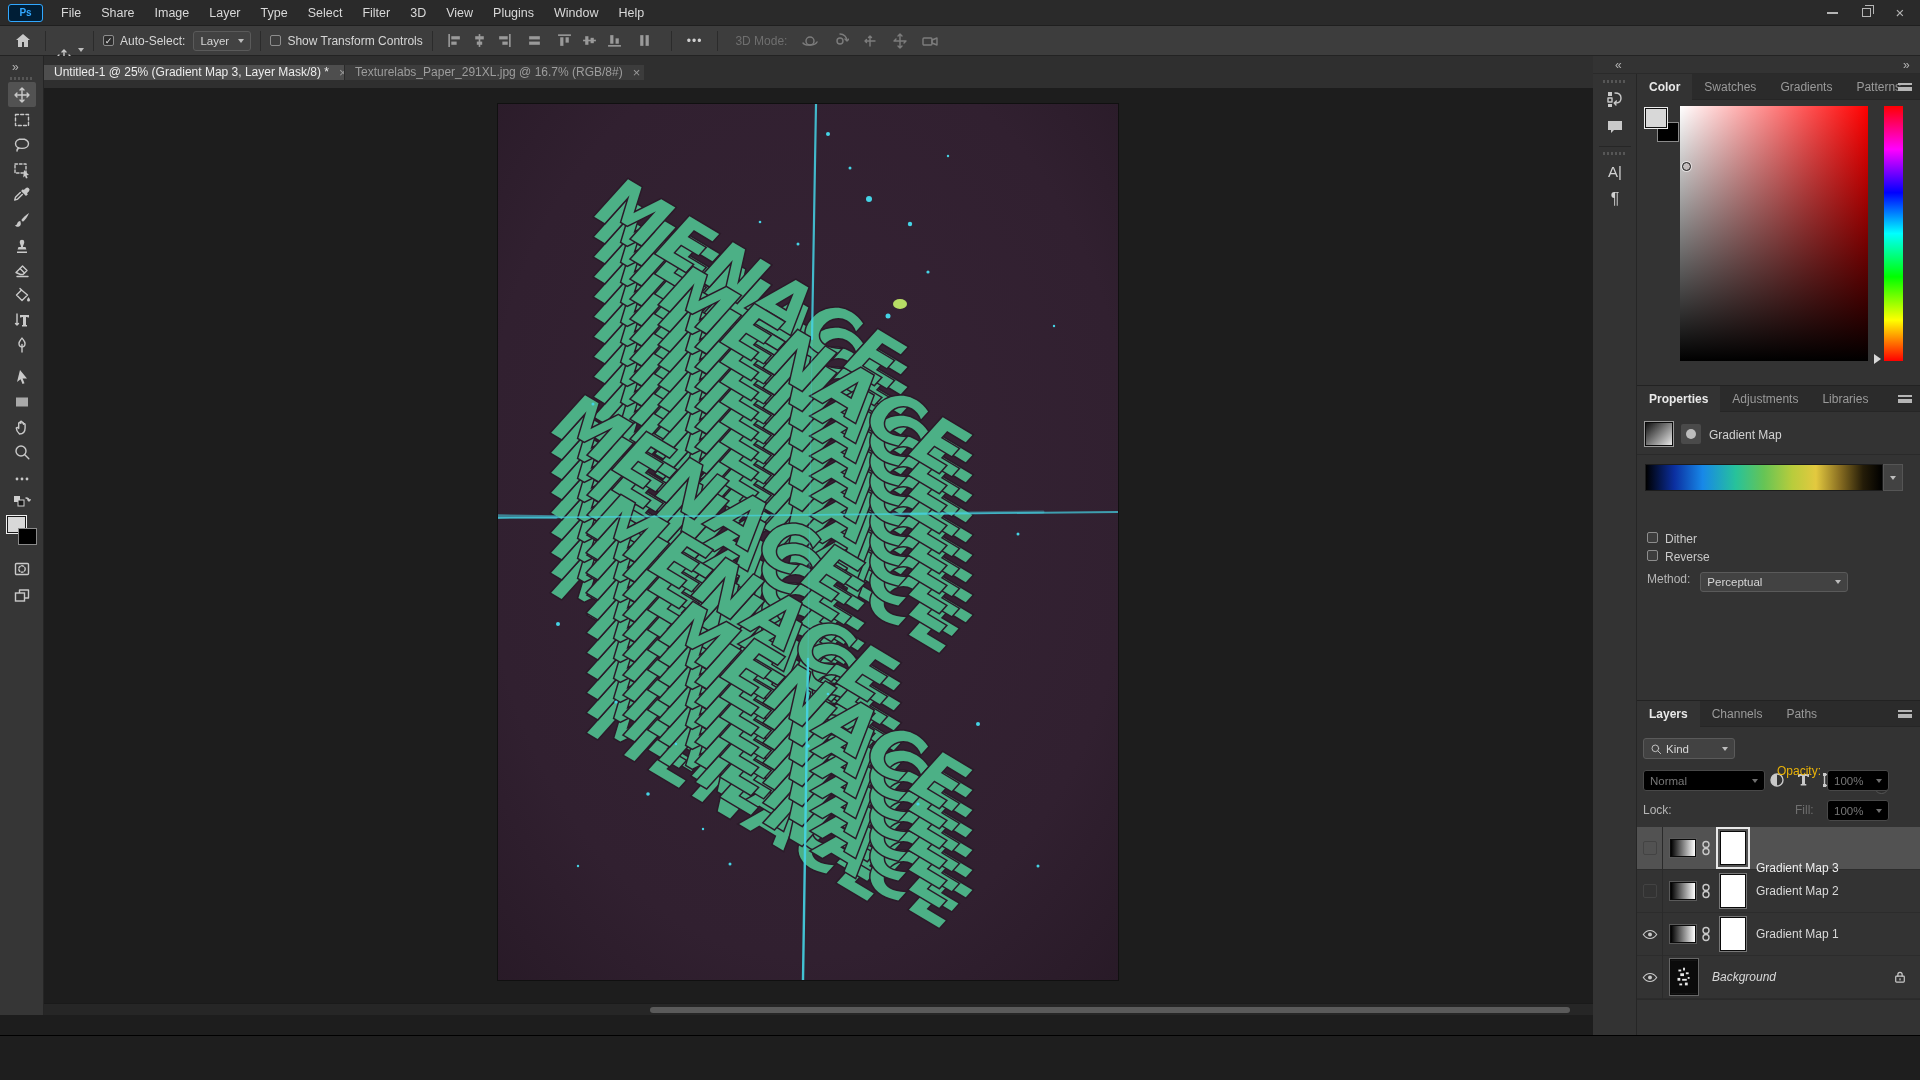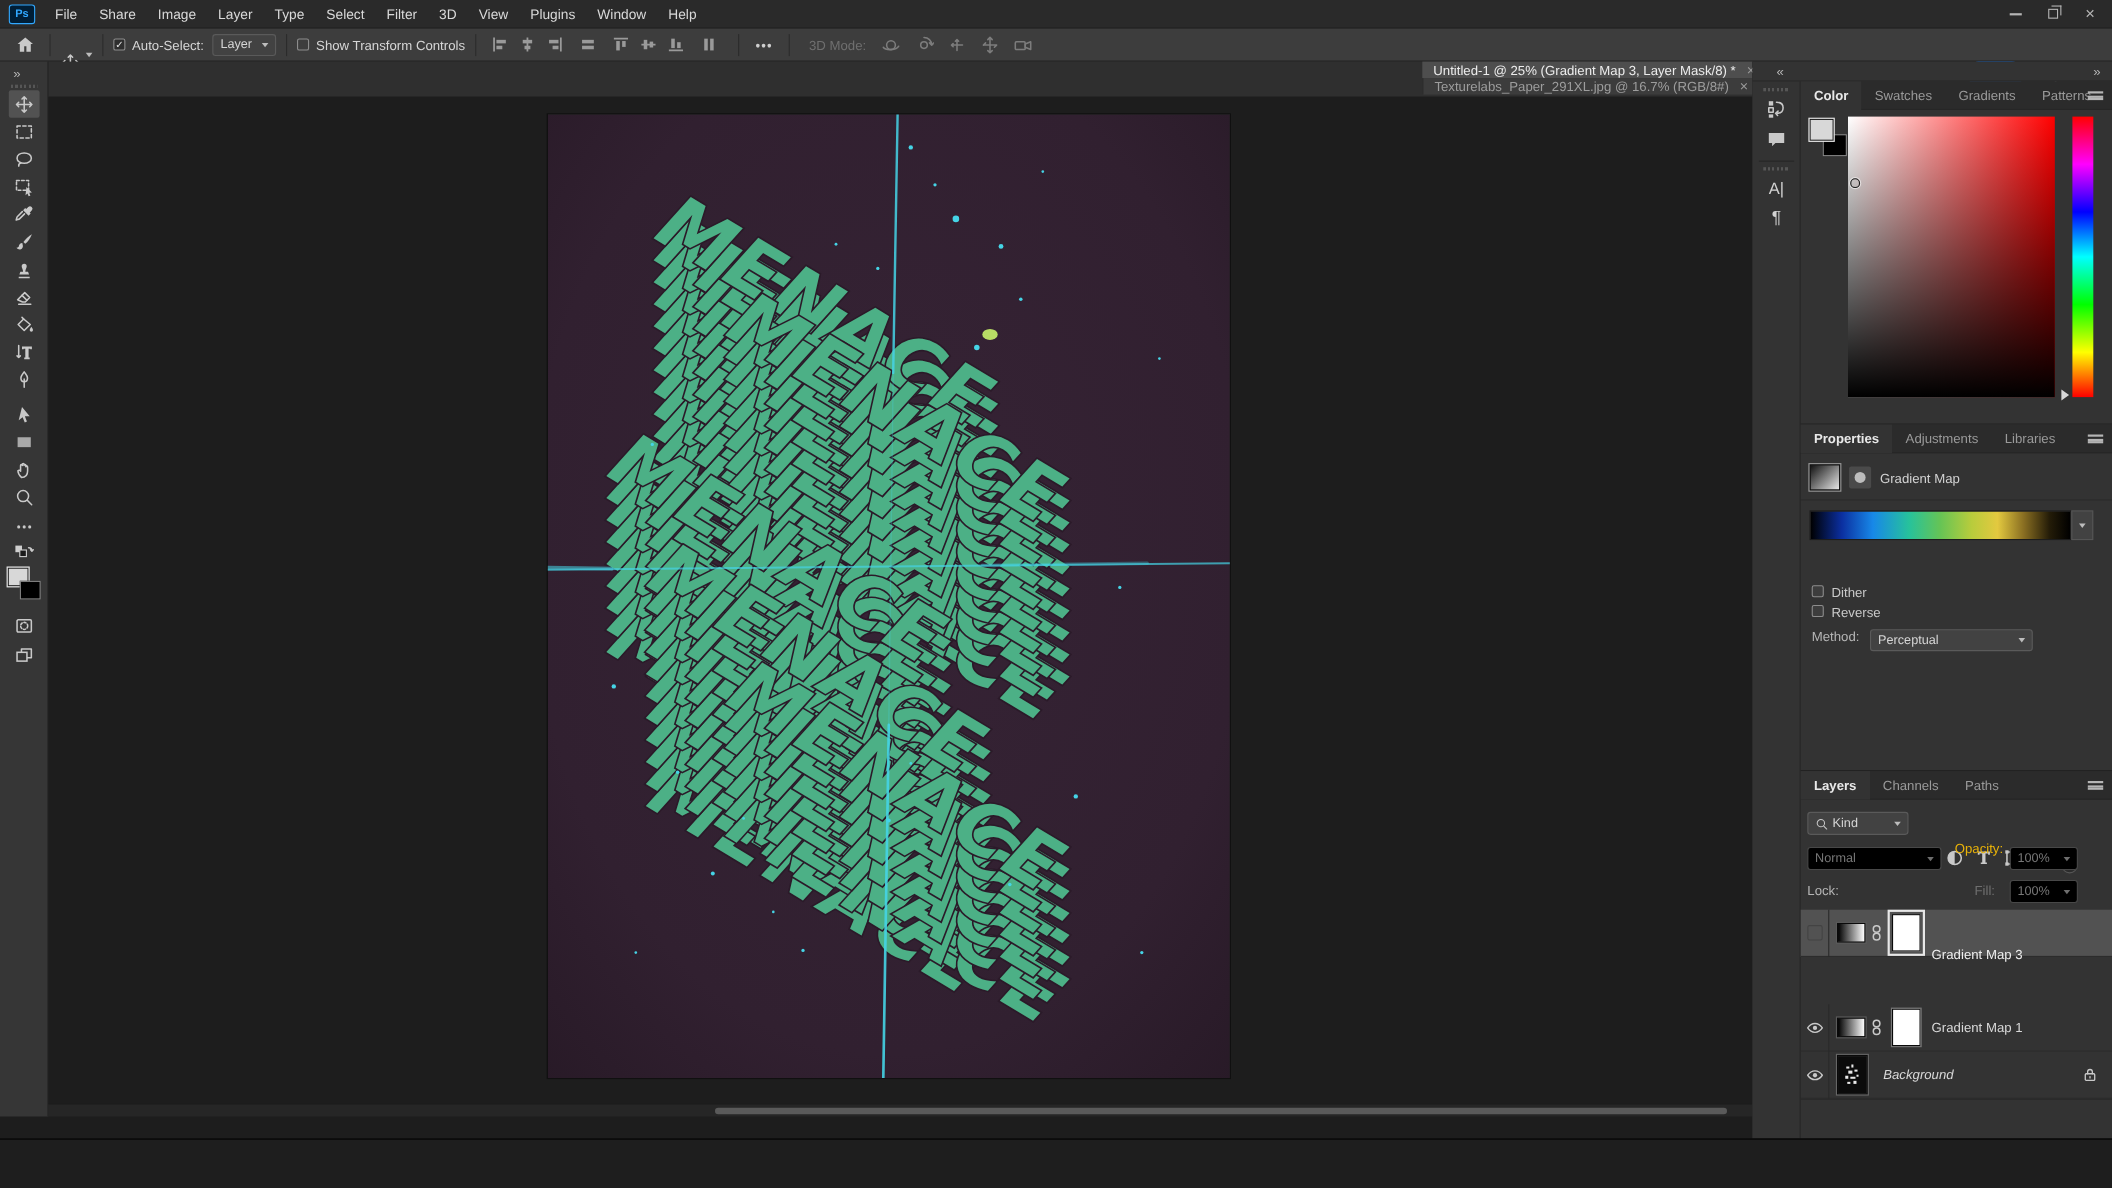--- a/index.html
+++ b/index.html
@@ -6,21 +6,21 @@
   *{box-sizing:border-box;user-select:none;}
   #app{position:relative;width:1920px;height:1080px;overflow:hidden;background:#1d1d1d;
        font-family:"Liberation Sans",sans-serif;color:#d6d6d6;font-size:12px;cursor:default;}
   .abs{position:absolute;}
   .flex{display:flex;align-items:flex-start;margin-top:32px;}
   .sep{width:1px;height:20px;background:#2b2b2b;margin:0 9px;flex:0 0 1px;}
   
   #menubar{left:0;top:0;width:1920px;height:26px;background:#2a2a2a;display:flex;align-items:center;border-bottom:1px solid #1f1f1f;}
   .menu-item{padding:0 10px;line-height:26px;color:#d9d9d9;font-size:12.5px;}
   #optionsbar{left:0;top:26px;width:1920px;height:30px;background:#3d3d3d;display:flex;align-items:center;border-bottom:1px solid #232323;padding-left:10px;}
-  #tabstrip{left:44px;top:56px;width:1549px;height:32px;background:#2f2f2f;display:flex;align-items:flex-end;flex-direction:column;}
+  #tabstrip{left:44px;top:56px;width:1549px;height:32px;background:#2f2f2f;display:flex;align-items:center;}
   .doctab{display:flex;align-items:center;padding:0 10px;font-size:12px;max-width:300px;white-space:nowrap;}
   .doctab .x{margin-left:10px;color:#9a9a9a;font-size:13px;}
   .doctab.active{background:#4e4e4e;color:#ececec;}
   .doctab.inactive{background:#3c3c3c;color:#9d9d9d;border-left:1px solid #2a2a2a;}
   
   #toolbar{left:0;top:56px;width:44px;height:959px;background:#363636;border-right:1px solid #252525;}
   .tool{position:absolute;left:8px;width:28px;height:25px;display:flex;align-items:center;justify-content:center;border-radius:2px;}
   .tool.selected{background:#525252;}
   .si{fill:none;stroke:#c9c9c9;stroke-width:1.4;stroke-linecap:round;stroke-linejoin:round;}
   .fi{fill:#c9c9c9;stroke:none;}
@@ -65,21 +65,21 @@
   
   .menace{font-family:"DejaVu Sans",sans-serif;font-weight:bold;font-style:italic;font-size:68px;letter-spacing:4px;
           fill:#4cb086;stroke:#2b1a29;stroke-width:3px;paint-order:stroke;}
 </style>
 </head>
 <body>
 
 <div id="app">
 
   <div id="menubar" class="abs">
-    <div style="width:24px;height:18px;margin:0 8px 0 8px;border:1.5px solid #31a8ff;border-radius:3px;background:#001e36;color:#31a8ff;font-size:10px;font-weight:bold;display:flex;align-items:center;justify-content:center;">Ps</div>
+    <div style="width:35px;height:18px;margin:0 8px 0 8px;border:1.5px solid #31a8ff;border-radius:3px;background:#001e36;color:#31a8ff;font-size:10px;font-weight:bold;display:flex;align-items:center;justify-content:center;">Ps</div>
     <span class="menu-item">File</span>
     <span class="menu-item">Share</span>
     <span class="menu-item">Image</span>
     <span class="menu-item">Layer</span>
     <span class="menu-item">Type</span>
     <span class="menu-item">Select</span>
     <span class="menu-item">Filter</span>
     <span class="menu-item">3D</span>
     <span class="menu-item">View</span>
     <span class="menu-item">Plugins</span>
@@ -621,20 +621,32 @@
             <div class="well-empty"></div>
           </div>
         <div class="gthumb"></div>
         <svg width="10" height="18" viewBox="0 0 10 18" style="margin-left:5px;flex:0 0 10px;">
             <circle class="si" cx="5" cy="5.5" r="3"></circle>
             <circle class="si" cx="5" cy="12.5" r="3"></circle>
           </svg>
         <div class="mthumb msel"></div>
         <span class="lname" style="color:#efefef;margin-top:39px;">Gradient Map 3</span>
       </div>
+      <div class="lrow" style="top:169px;">
+        <div class="eyewell">
+            <div class="well-empty"></div>
+          </div>
+        <div class="gthumb"></div>
+        <svg width="10" height="18" viewBox="0 0 10 18" style="margin-left:5px;flex:0 0 10px;">
+            <circle class="si" cx="5" cy="5.5" r="3"></circle>
+            <circle class="si" cx="5" cy="12.5" r="3"></circle>
+          </svg>
+        <div class="mthumb"></div>
+        <span class="lname">Gradient Map 2</span>
+      </div>
       <div class="lrow" style="top:212px;">
         <div class="eyewell">
           <svg width="16" height="11" viewBox="0 0 18 12">
               <path class="si" d="M1.5 6C3.5 3 6 1.5 9 1.5S14.5 3 16.5 6C14.5 9 12 10.5 9 10.5S3.5 9 1.5 6z"></path>
               <circle class="fi" cx="9" cy="6" r="2.2"></circle>
             </svg>
         </div>
         <div class="gthumb"></div>
         <svg width="10" height="18" viewBox="0 0 10 18" style="margin-left:5px;flex:0 0 10px;">
             <circle class="si" cx="5" cy="5.5" r="3"></circle>

